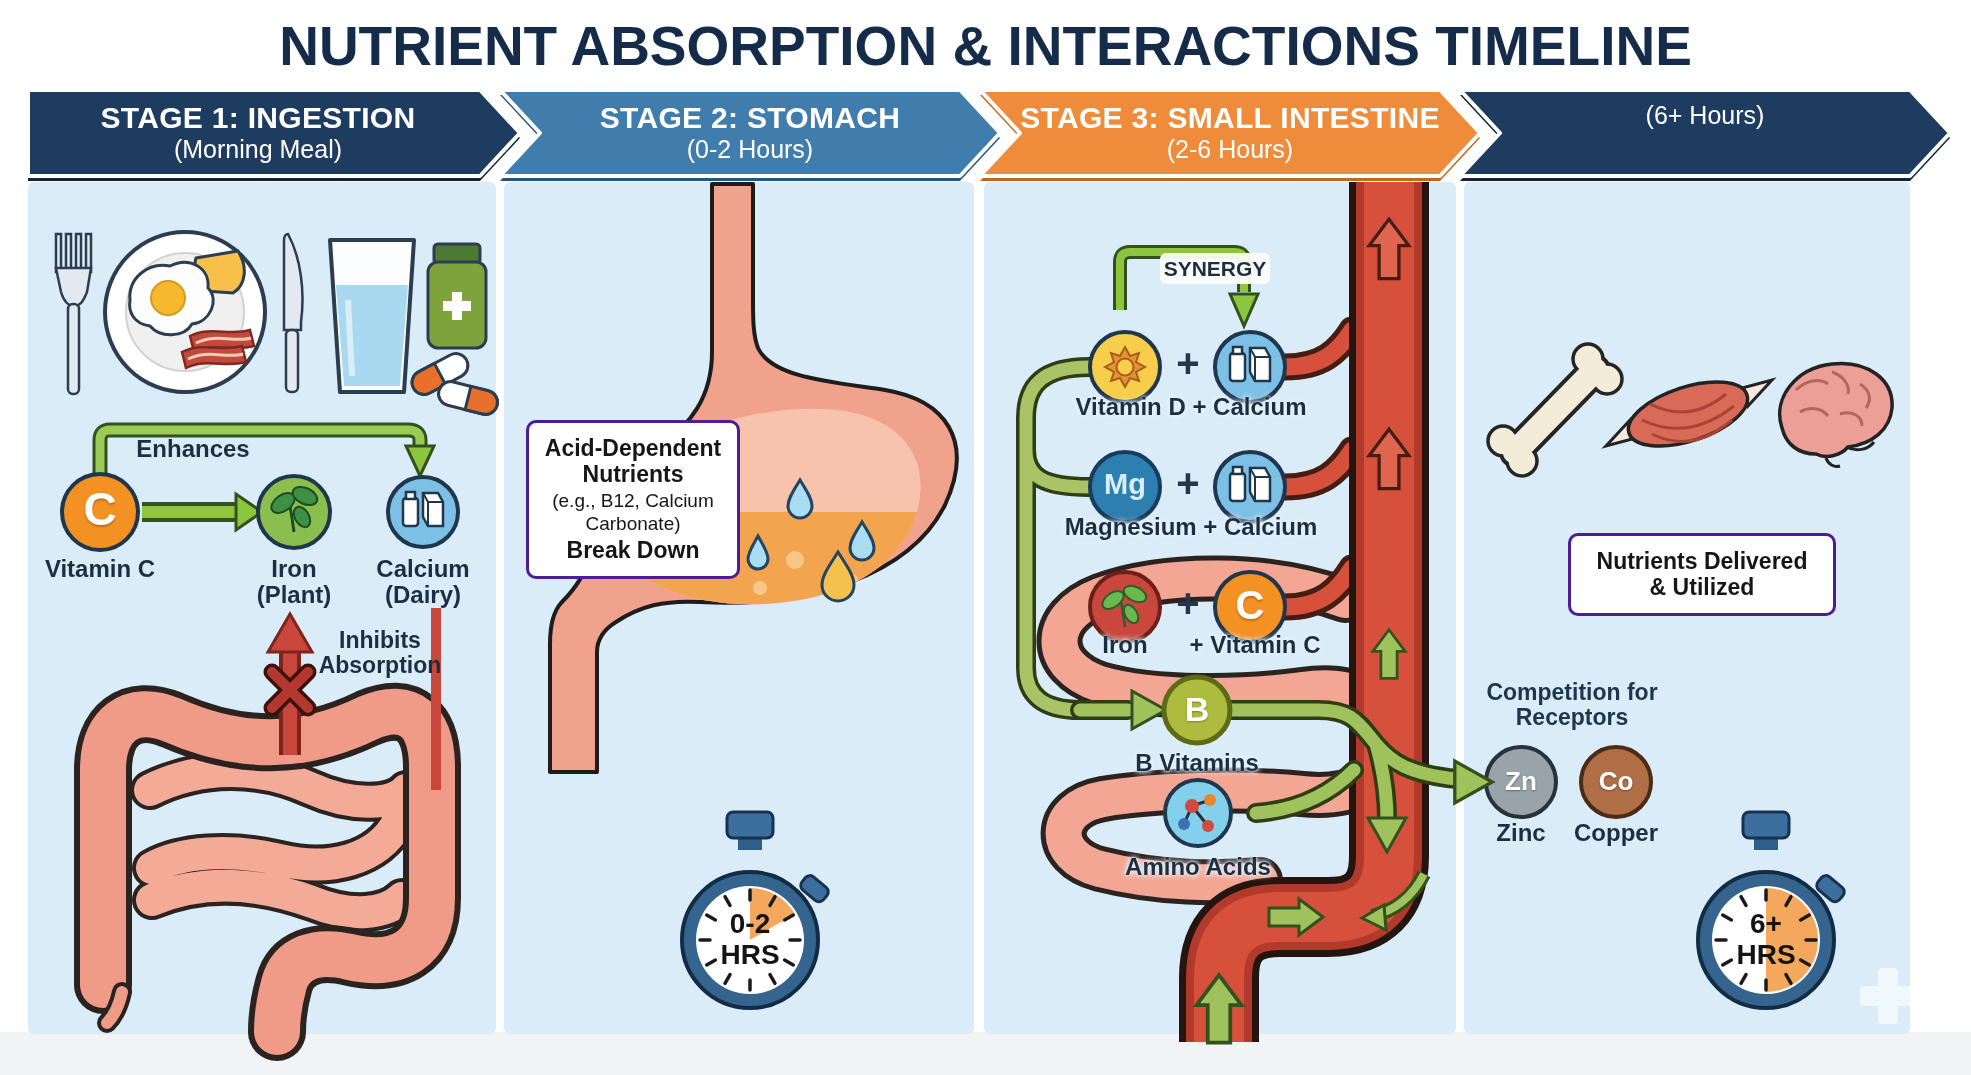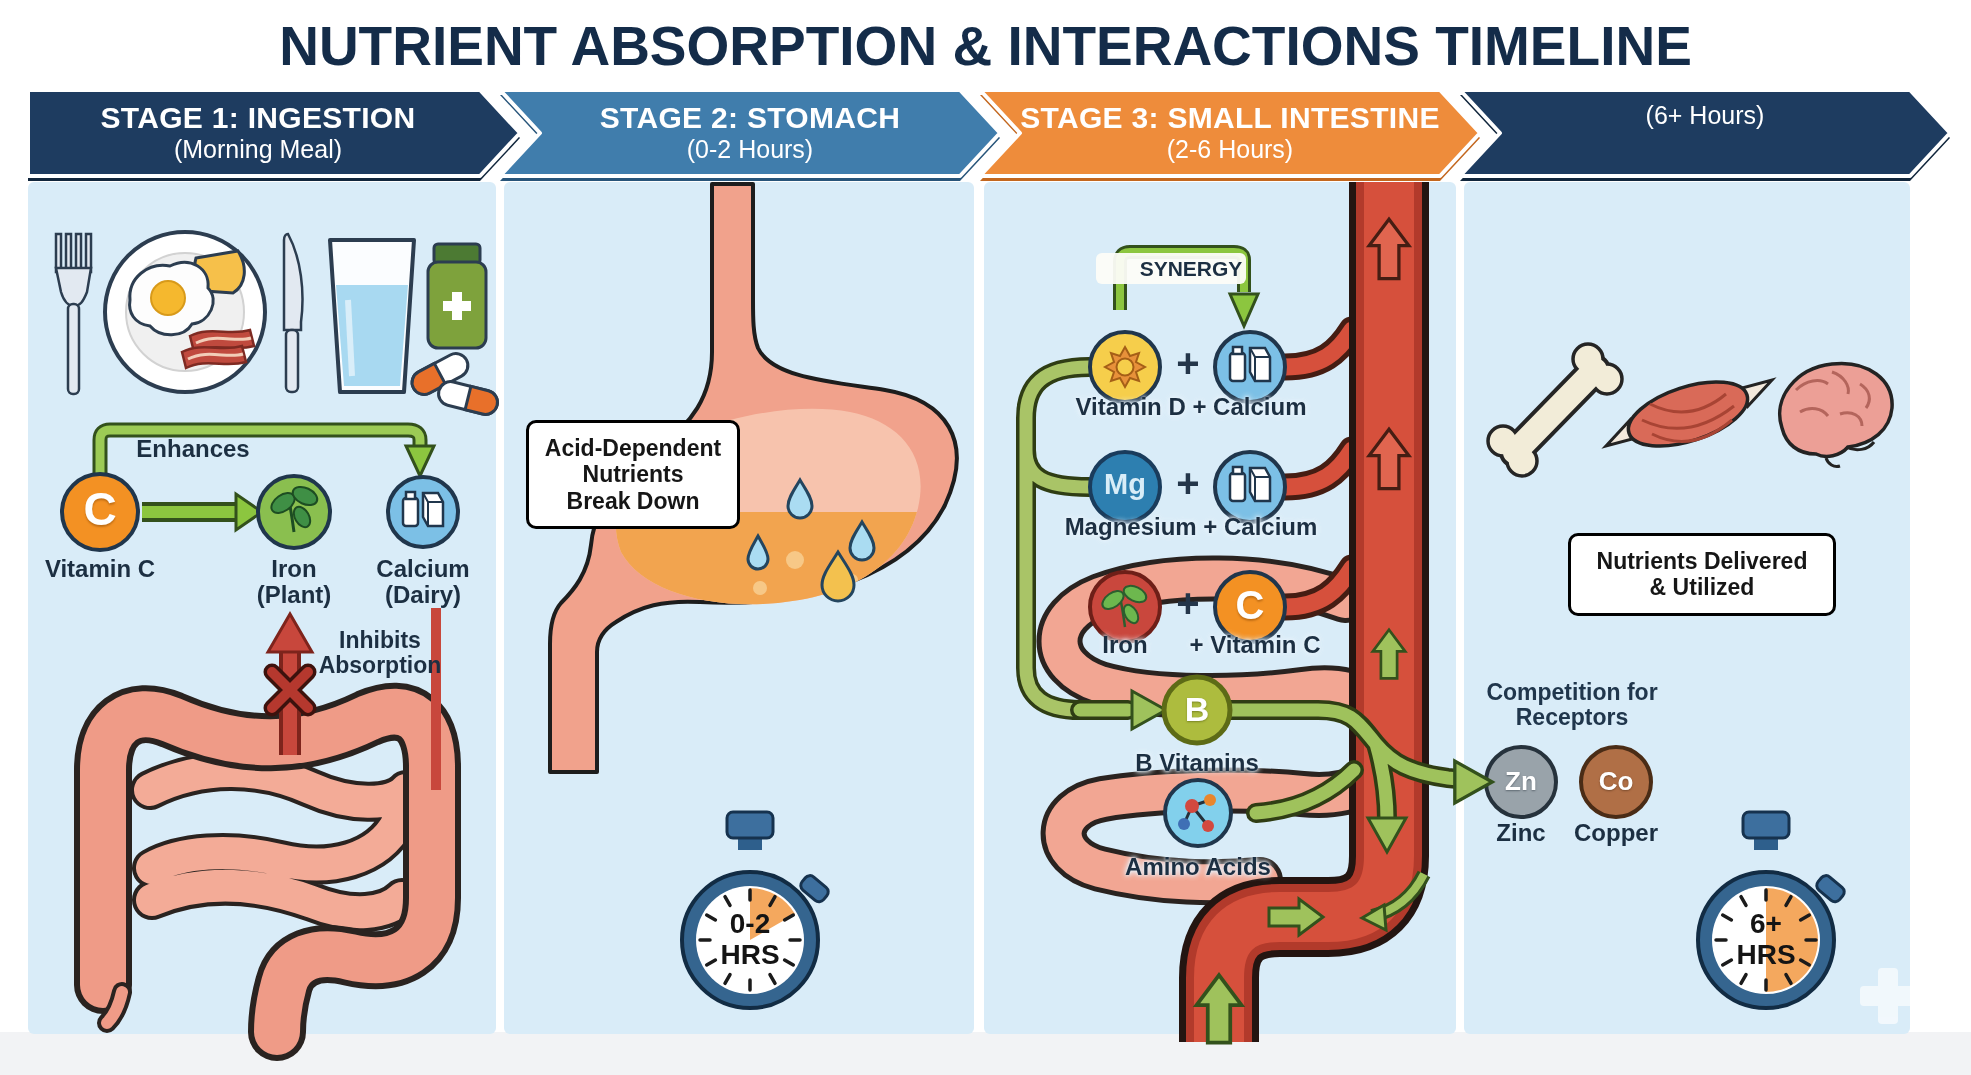--- a/index.html
+++ b/index.html
@@ -16,21 +16,21 @@
   #p1{left:28px;width:468px;}
   #p2{left:504px;width:470px;}
   #p3{left:984px;width:472px;z-index:2;}
   #p4{left:1464px;width:446px;}
   .panel svg{display:block;width:100%;height:100%;overflow:visible;}
   #bottomstrip{left:0;top:1032px;width:1971px;height:43px;background:#f2f3f5;z-index:0;}
   .lbl{position:absolute;text-align:center;font-weight:bold;color:#1c2f42;
        line-height:1.1;z-index:10;font-size:24px;}
   .halo{text-shadow:0 0 6px #e8f3fb,0 0 6px #e8f3fb,0 0 3px #e8f3fb;}
   .sym{position:absolute;text-align:center;font-weight:bold;color:#ffffff;z-index:10;line-height:1;}
-  .note{position:absolute;background:#ffffff;border:3px solid #000000;border-radius:10px;
+  .note{position:absolute;background:#ffffff;border:3px solid #4c1d95;border-radius:10px;
         text-align:center;padding:12px 8px;color:#161616;z-index:10;box-sizing:border-box;}
   .note .b{font-weight:bold;font-size:23px;line-height:1.15;}
   .note .r{font-size:19px;line-height:1.2;margin:2px 0;}
   .timer-txt{position:absolute;text-align:center;font-weight:bold;color:#141414;
              font-size:28px;line-height:31px;z-index:10;}
   #synergy{background:rgba(253,253,248,.95);border-radius:6px;padding:4px 0;font-size:21px;}
   .plus{color:#24364a;font-size:40px;}
 </style>
 </head>
 <body>
@@ -351,28 +351,29 @@
   <div>(Plant)</div>
 </div>
 <div class="lbl" style="left:361px;top:556px;width:124px;">
   <div>Calcium</div>
   <div>(Dairy)</div>
 </div>
 <div class="lbl" style="left:310px;top:628px;width:140px;font-size:23px;">Inhibits Absorption</div>
 
 <div class="note" style="left:526px;top:420px;width:214px;">
   <div class="b">Acid-Dependent Nutrients</div>
+  <div class="r">(e.g., B12, Calcium Carbonate)</div>
   <div class="b">Break Down</div>
 </div>
 <div class="timer-txt" style="left:702px;top:908px;width:96px;">
   <div>0-2</div>
   <div>HRS</div>
 </div>
 
-<div class="lbl" id="synergy" style="left:1096px;top:253px;width:110px;padding-left:40px;">SYNERGY</div>
+<div class="lbl" id="synergy" style="left:1160px;top:253px;width:110px;">SYNERGY</div>
 <div class="lbl plus" style="left:1168px;top:341px;width:40px;">+</div>
 <div class="lbl plus" style="left:1168px;top:461px;width:40px;">+</div>
 <div class="lbl plus" style="left:1168px;top:581px;width:40px;">+</div>
 <div class="sym" style="left:1089px;top:470px;width:72px;font-size:29px;color:#d8edf8;">Mg</div>
 <div class="sym" style="left:1220px;top:585px;width:60px;font-size:40px;text-shadow:0 2px 2px rgba(120,60,0,.4);">C</div>
 <div class="sym" style="left:1172px;top:692px;width:50px;font-size:34px;text-shadow:0 1px 2px rgba(70,80,10,.5);">B</div>
 <div class="lbl halo" style="left:1055px;top:394px;width:272px;">Vitamin D + Calcium</div>
 <div class="lbl halo" style="left:1048px;top:514px;width:286px;">Magnesium + Calcium</div>
 <div class="lbl halo" style="left:1075px;top:632px;width:100px;">Iron</div>
 <div class="lbl halo" style="left:1172px;top:632px;width:166px;">+ Vitamin C</div>

